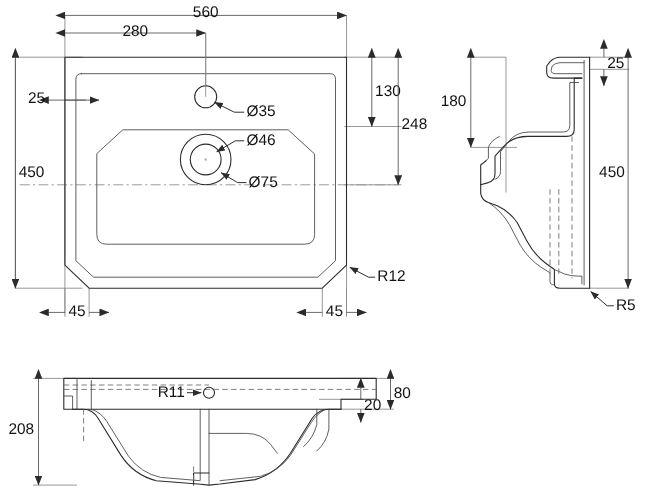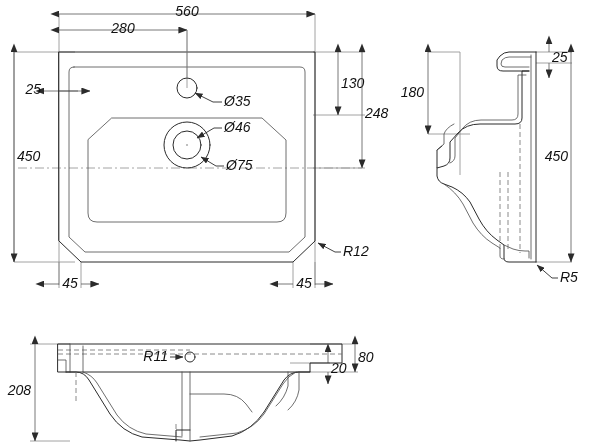--- a/index.html
+++ b/index.html
@@ -10,21 +10,20 @@
   }
   body {
     font-family: "Liberation Sans", sans-serif;
   }
   #drawing-root {
     position: relative;
     width: 600px;
     height: 446px;
     background: #ffffff;
     overflow: hidden;
-    font-style: italic;
   }
   svg.sheet {
     display: block;
     width: 600px;
     height: 446px;
   }
   
   .part-line {
     fill: none;
     stroke: #2b2b2b;

